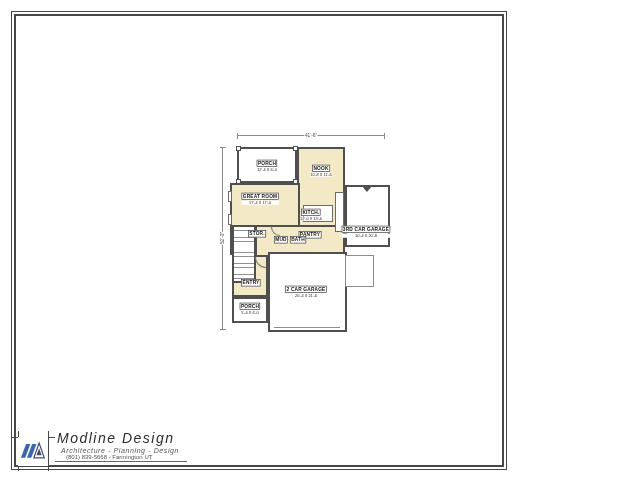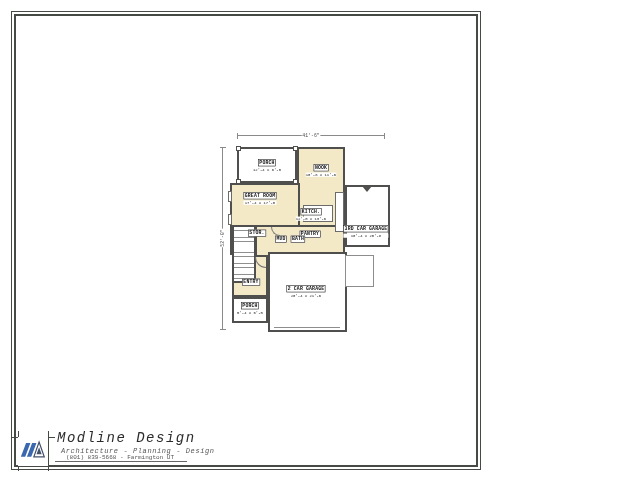--- a/index.html
+++ b/index.html
@@ -1,18 +1,18 @@
 <!DOCTYPE html>
 <html><head>
 <meta charset="utf-8">
 <style>
   html,body{margin:0;padding:0;background:#fff;}
   .sheet{
     position:relative;width:492px;height:480px;background:#fff;overflow:hidden;
-    font-family:Liberation Mono, monospace;color:#222;
+    font-family:Liberation Sans, sans-serif;color:#222;padding-left:26px;
   }
   
   .frame-outer{position:absolute;left:11px;top:11px;right:11px;bottom:10px;border:1px solid #454a44;}
   .frame-inner{position:absolute;left:14px;top:14px;right:14px;bottom:13px;border:2px solid #454a44;}
   
   .tb-hline{position:absolute;height:0;border-top:1px solid #454a44;}
   .tb-vline{position:absolute;width:0;border-left:1px solid #454a44;}
   .logo-box{position:absolute;left:18px;top:437px;width:30px;height:29px;background:#fff;display:flex;align-items:center;justify-content:center;}
   .company{position:absolute;left:57px;top:430px;font-size:14px;font-style:italic;letter-spacing:1.5px;color:#2b2b2b;white-space:nowrap;}
   .tagline{position:absolute;left:61px;top:447px;font-size:7px;font-style:italic;letter-spacing:.6px;color:#555;white-space:nowrap;}

